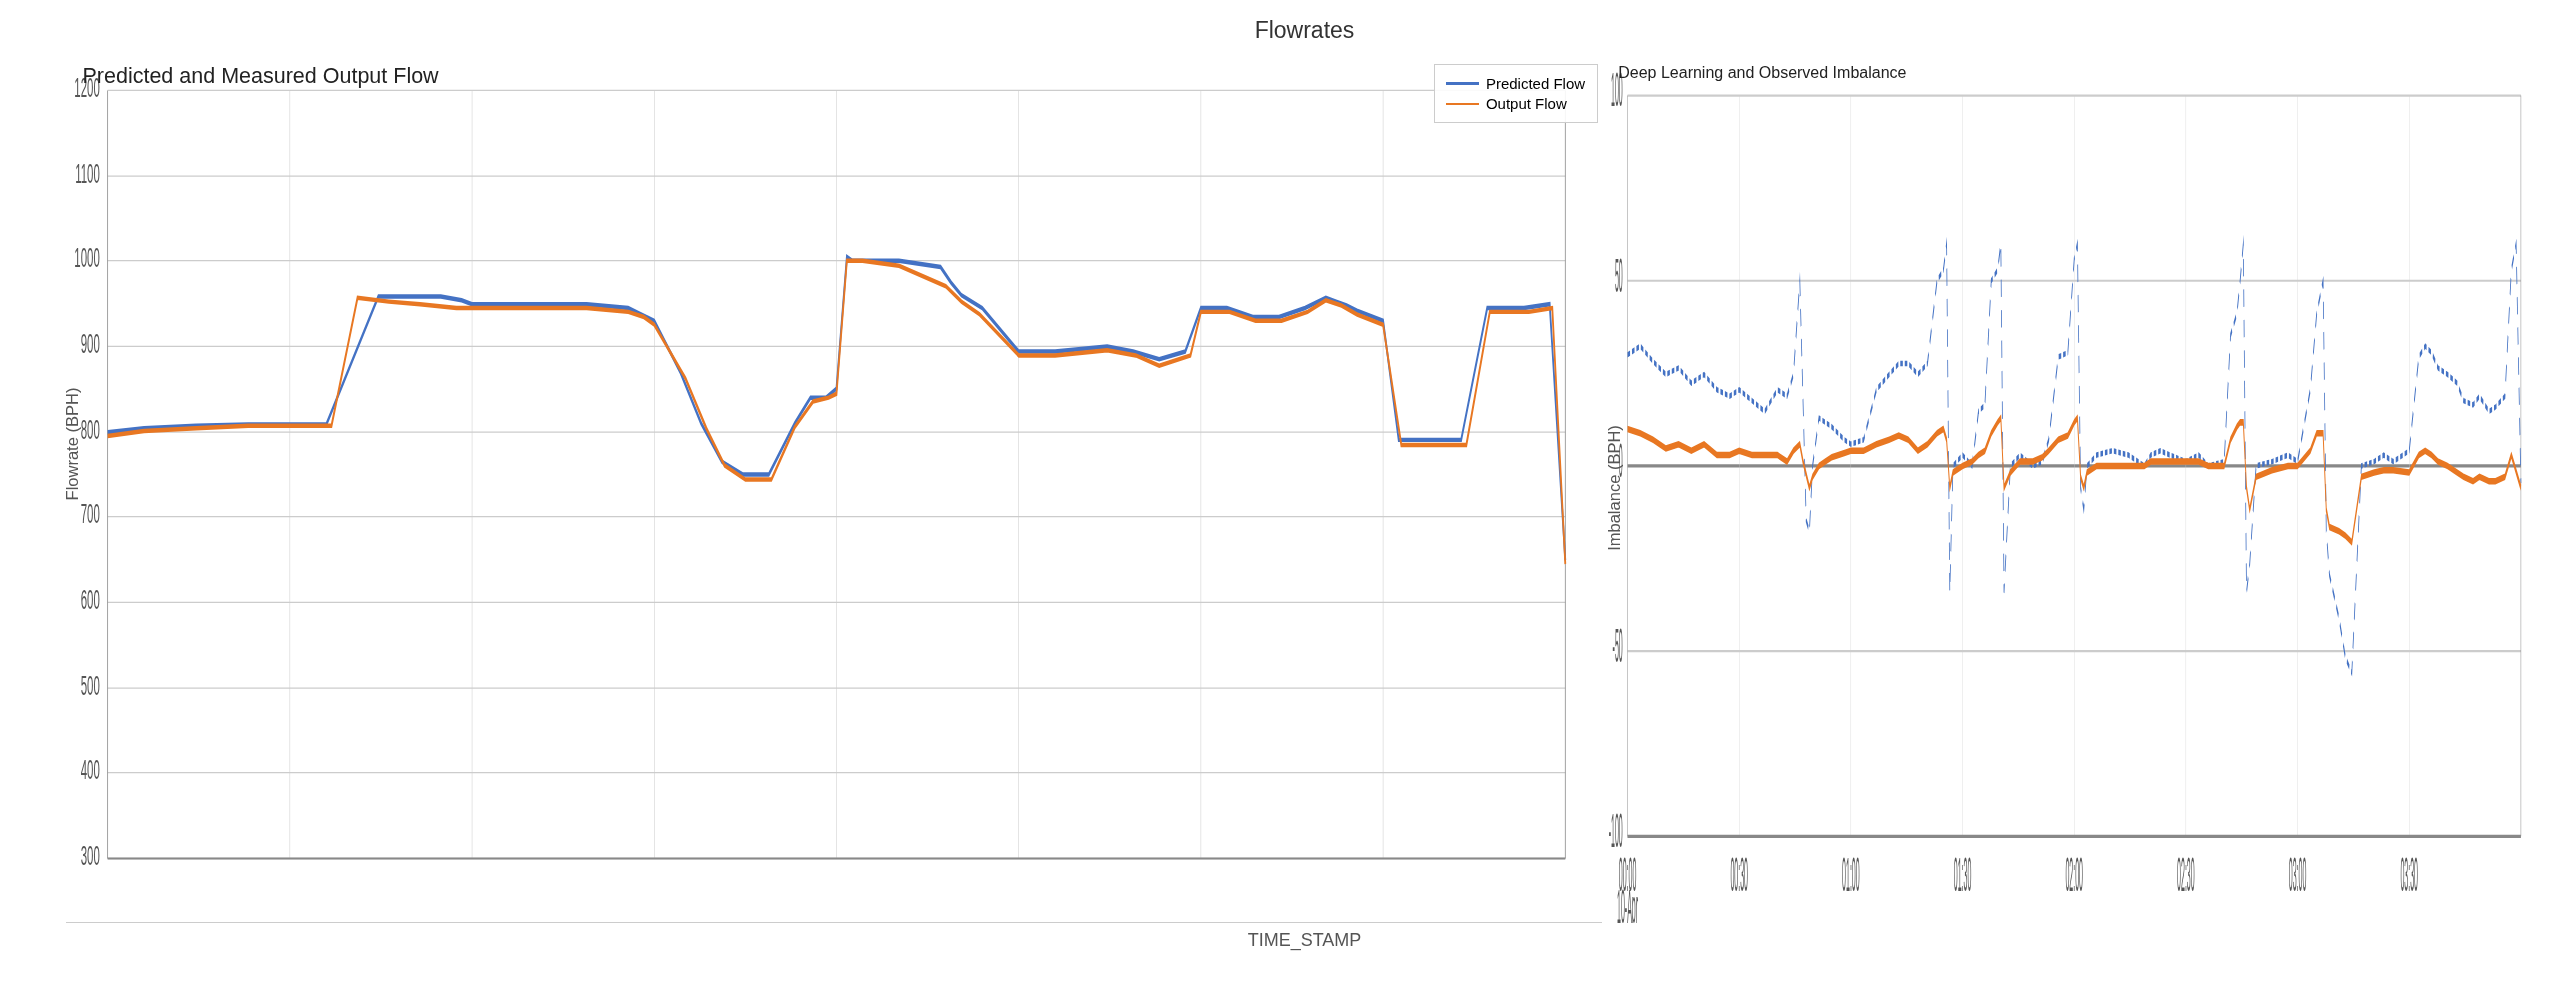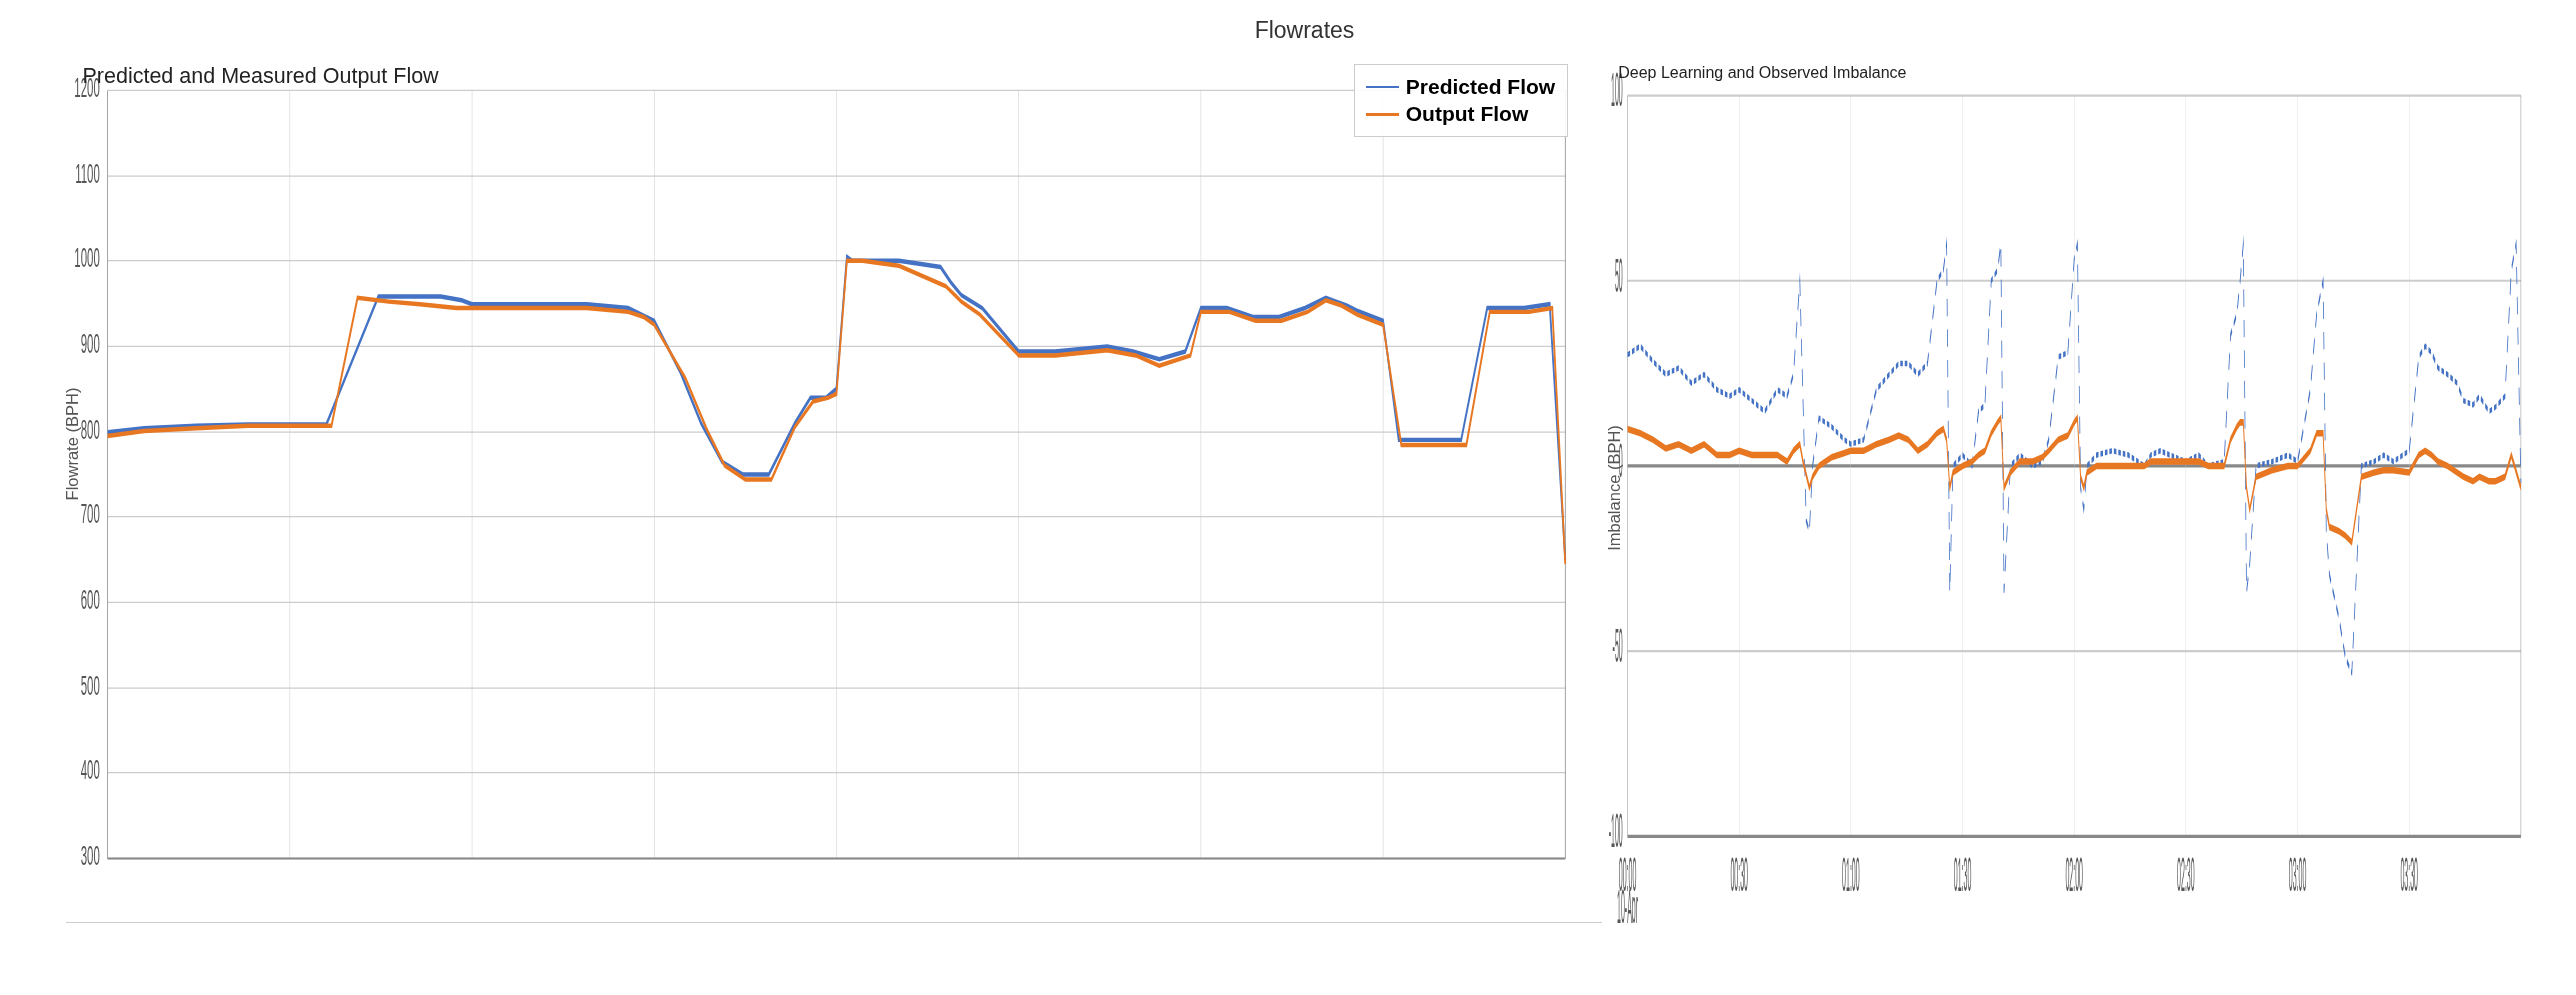--- a/index.html
+++ b/index.html
@@ -73,27 +73,26 @@
       white-space: nowrap;
     }
     .x-axis-label {
       text-align: center;
       font-size: 18px;
       color: #555;
       margin-top: 6.6px;
     }
     .legend {
       position: absolute;
-      right: 34px;
+      right: 4px;
       top: 12.4px;
       background: rgba(255,255,255,0.9);
       border: 0.8px solid #ccc;
       padding: 6.6px 11.6px;
-      font-size: 21px;
-      font-weight: bold;
+      font-size: 15px;
     }
     .legend-item {
       display: flex;
       align-items: center;
       margin: 3.3px 0;
     }
     .legend-line {
       width: 33px;
       height: 2.5px;
       margin-right: 6.6px;
@@ -573,14 +572,15 @@
           2780,197
           2800,197
           2830,195
           2850,185
           2880,200
         "></polyline>
       </svg>
     </div>
   </div>
 
+  <div class="x-axis-label">TIME_STAMP</div>
 </div>
 
 
 </body></html>

